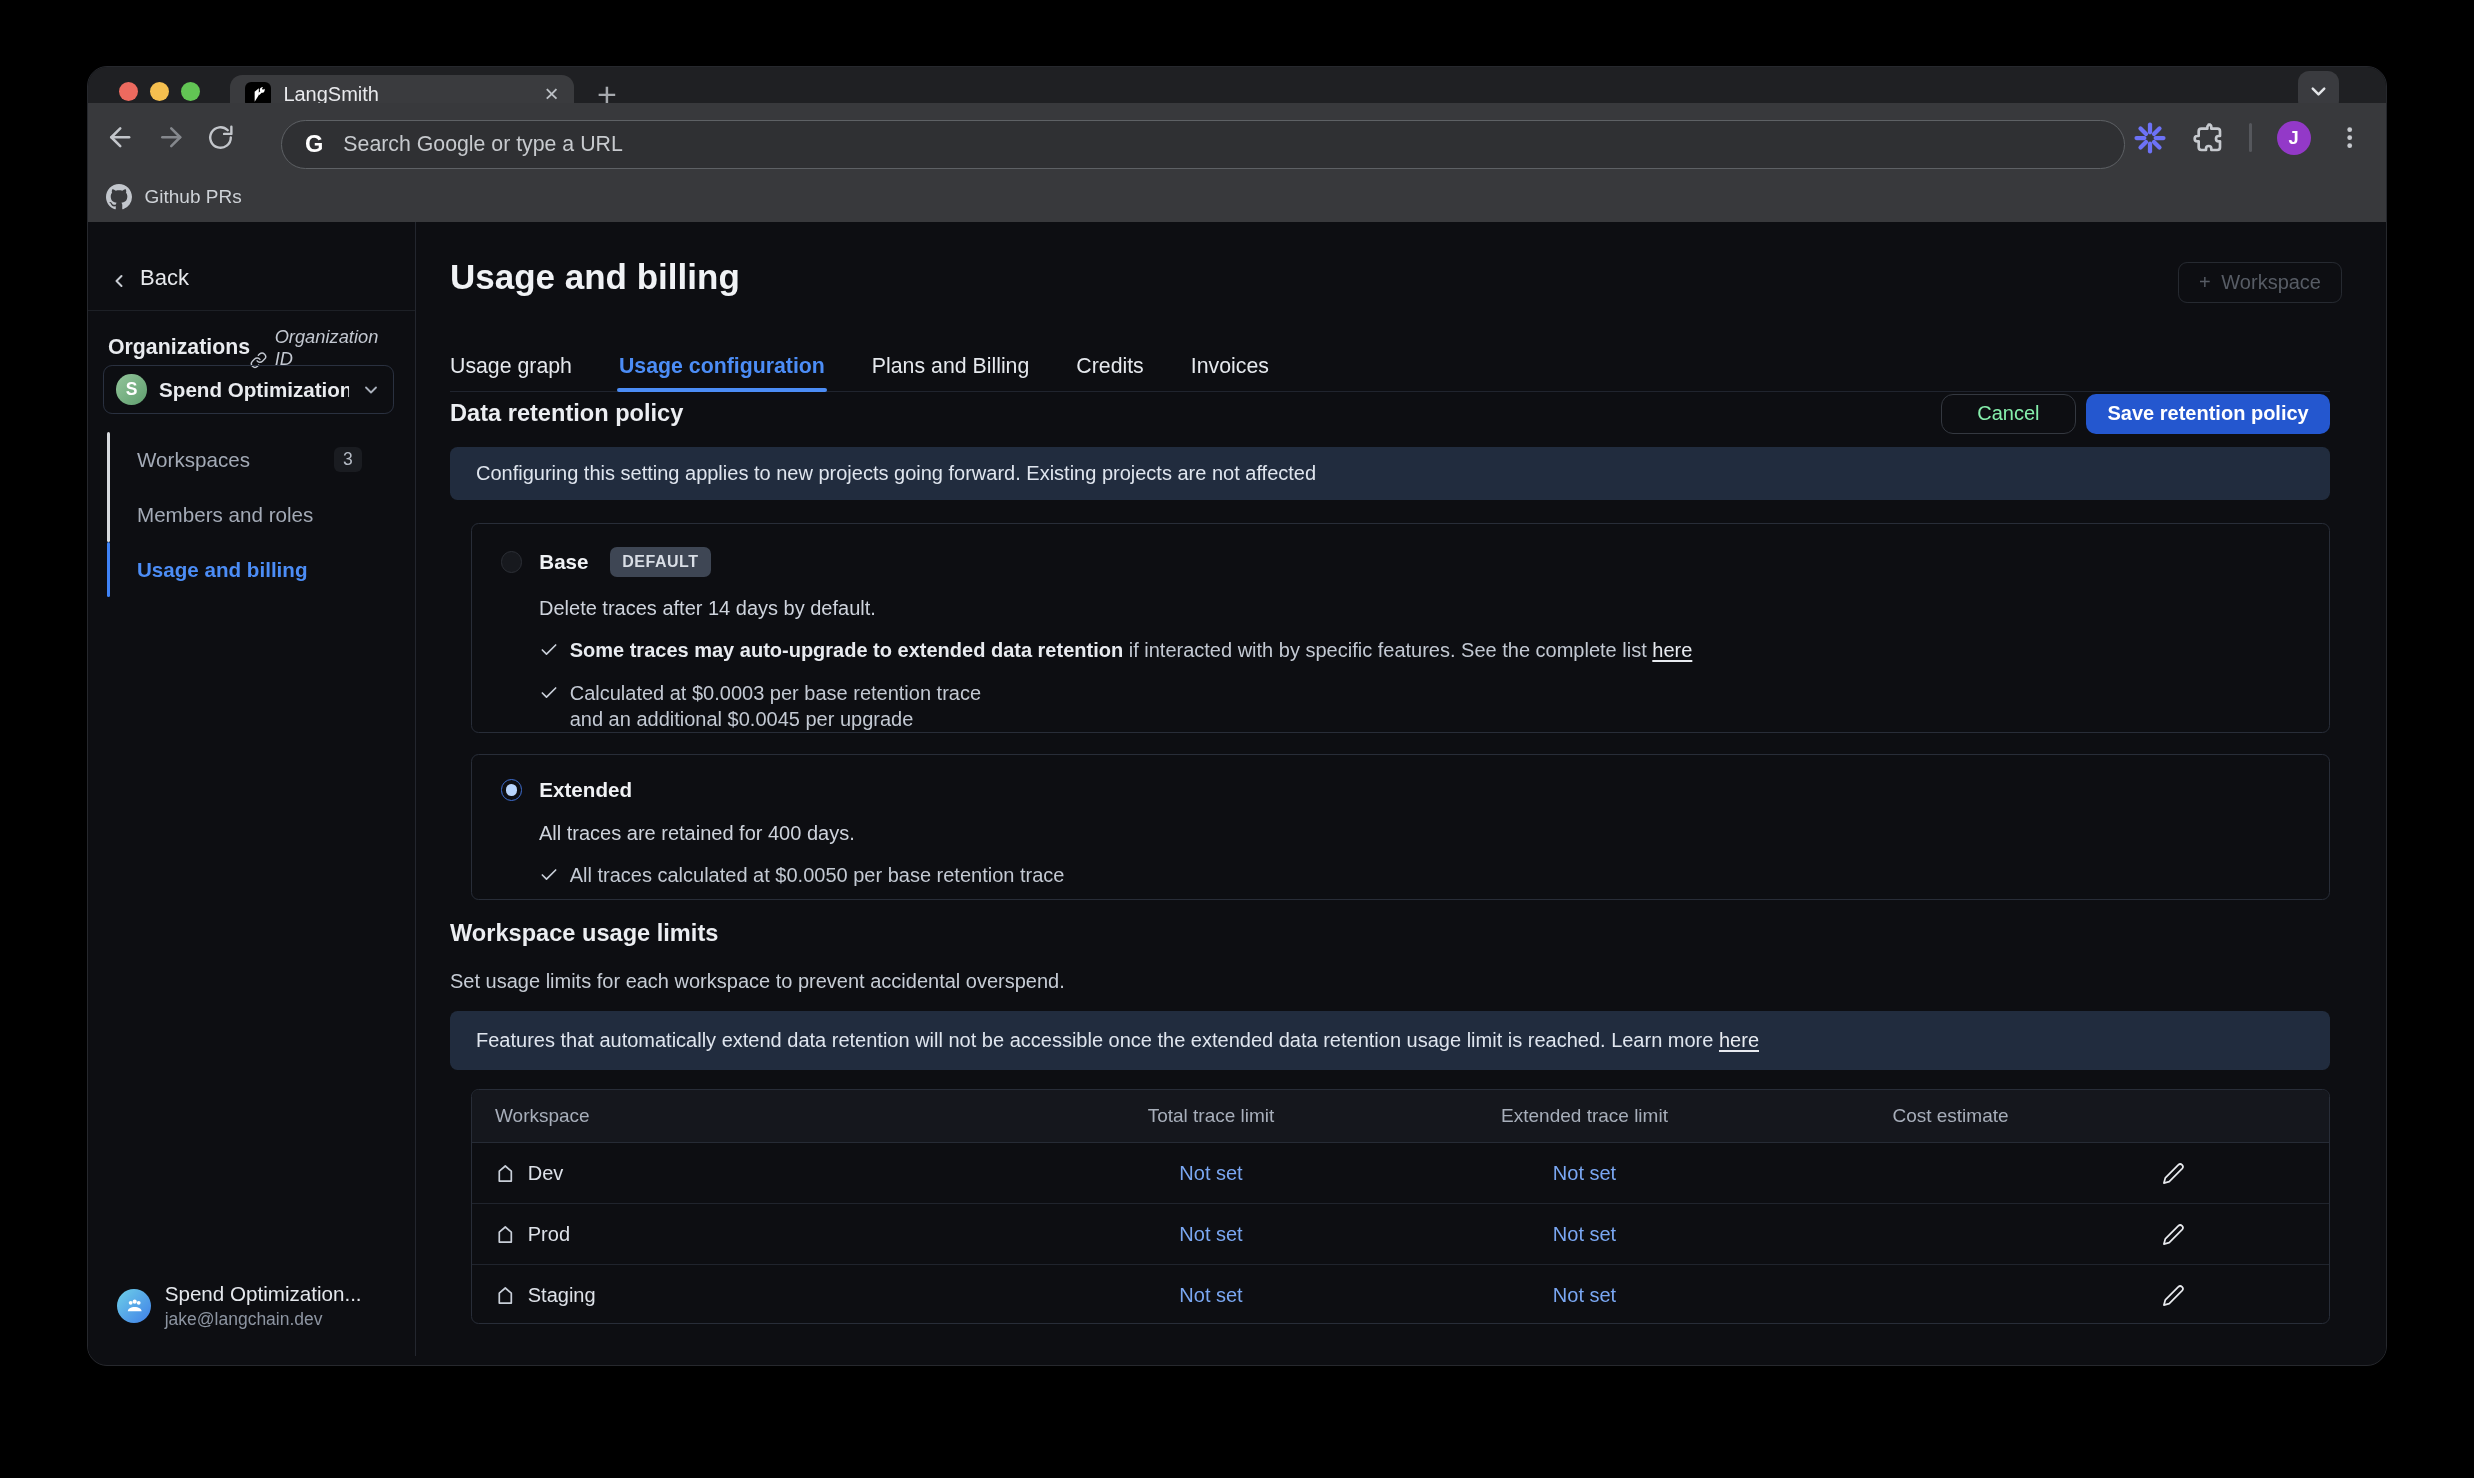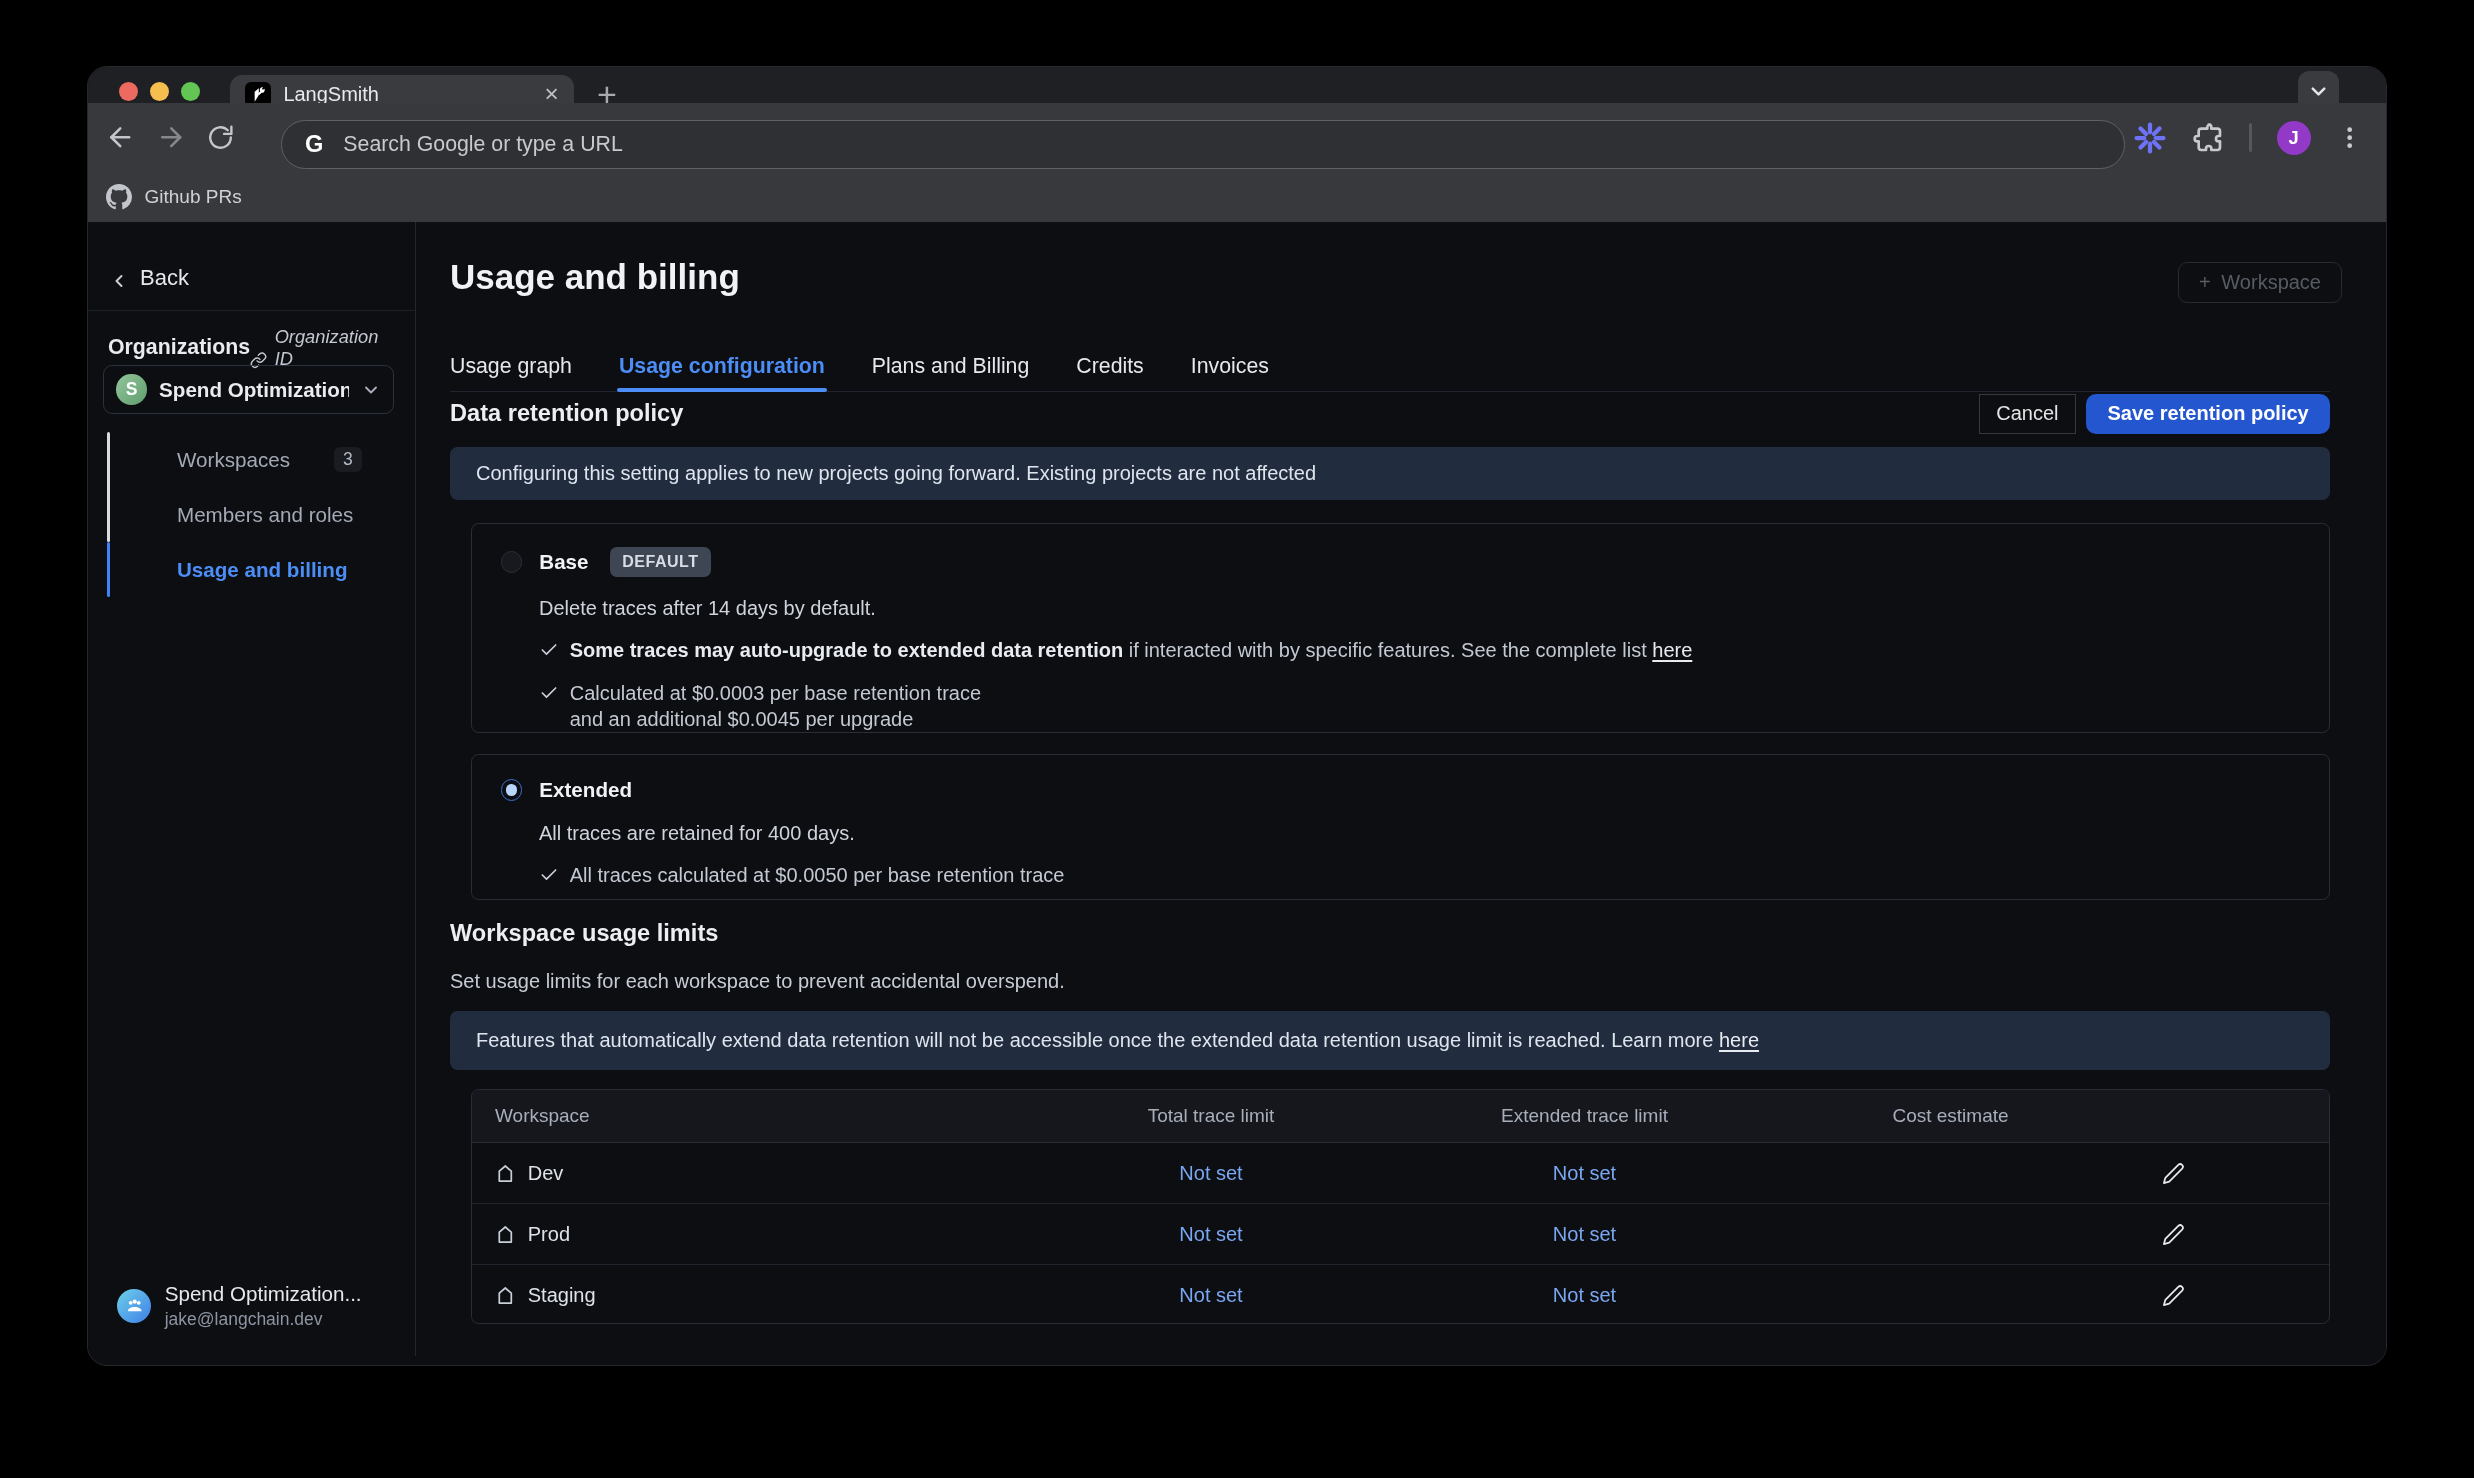--- a/index.html
+++ b/index.html
@@ -50,21 +50,21 @@
   .back-label{color:#e6e8ec;font-size:22px;font-weight:500;}
   .sb-divider{position:absolute;left:0;right:0;top:88px;border-top:0.8px solid #1d2026;}
   .org-header{position:absolute;left:20px;right:22px;top:111px;height:29px;display:flex;align-items:center;}
   .org-title{color:#e9ebef;font-size:21.3px;font-weight:600;}
   .org-id{margin-left:auto;display:flex;align-items:flex-end;gap:7.6px;color:#c3c8d1;font-size:18.3px;font-style:italic;}
   .org-selector{position:absolute;left:15.2px;top:143px;width:291px;height:49px;border:0.8px solid #2a3140;
     border-radius:9.1px;display:flex;align-items:center;padding:0 12.2px;gap:12.2px;}
   .org-avatar{width:30.5px;height:30.5px;border-radius:50%;background:linear-gradient(135deg,#93c59b,#5f9e6e);
     color:#fff;font-size:17.5px;font-weight:600;display:flex;align-items:center;justify-content:center;flex:none;}
   .org-name{color:#e9ebef;font-size:20.6px;font-weight:600;white-space:nowrap;overflow:hidden;flex:1;}
-  .sb-nav{position:absolute;left:19px;right:15.2px;top:210px;height:165px;padding-left:40px;}
+  .sb-nav{position:absolute;left:19px;right:15.2px;top:210px;height:165px;}
   .rail{position:absolute;left:0;top:0;width:3px;height:165px;background:transparent;}
   .rail .seg-light{position:absolute;left:0;top:0;width:3px;height:110px;background:#d7dade;border-radius:1.5px;}
   .rail .seg-blue{position:absolute;left:0;top:110px;width:3px;height:55px;background:#3f83f7;border-radius:1.5px;}
   .sb-item{position:relative;height:55px;display:flex;align-items:center;padding-left:30px;padding-right:38px;}
   .sb-item-label{color:#a3aab6;font-size:20.6px;}
   .sb-item.active .sb-item-label{color:#4c8df6;font-weight:600;}
   .sb-badge{margin-left:auto;min-width:28px;height:25px;background:#1a1c21;border-radius:6.1px;
     color:#b4bac4;font-size:17.5px;display:flex;align-items:center;justify-content:center;padding:0 6.1px;}
   .sb-user{position:absolute;left:29px;bottom:26px;display:flex;align-items:center;gap:13.7px;}
   .user-avatar{width:34px;height:34px;border-radius:50%;background:linear-gradient(135deg,#6ed0e8,#3f7fe8);
@@ -78,22 +78,22 @@
   .workspace-btn{position:absolute;right:44px;top:40px;height:41px;border:0.8px solid #262a31;border-radius:9.1px;
     color:#575c65;font-size:20px;display:flex;align-items:center;gap:10.7px;padding:0 20px;}
   .m-tabs{position:absolute;left:34px;right:56px;top:119px;height:51px;border-bottom:0.8px solid #20242e;
     display:flex;gap:47px;}
   .tab-item{position:relative;height:100%;display:flex;align-items:center;color:#e5e8ed;font-size:21.3px;font-weight:500;}
   .tab-item.active{color:#4c8df6;font-weight:600;}
   .tab-item.active::after{content:"";position:absolute;left:-2.3px;right:-2.3px;bottom:-0.8px;height:3.8px;background:#4c8df6;border-radius:2.3px;}
   .section-row{position:absolute;left:34px;right:56px;top:171px;height:41px;display:flex;align-items:center;gap:46px;}
   .section-heading{color:#eceef2;font-size:23.6px;font-weight:600;}
   .actions{margin-left:auto;display:flex;gap:10.7px;}
-  .btn-cancel{height:40px;padding:0 16px;border:0.8px solid #343840;border-radius:0;background:transparent;
-    color:#e5e5e5;font-size:20px;display:flex;align-items:center;}
+  .btn-cancel{height:40px;padding:0 35px;border:0.8px solid #343840;border-radius:12px;background:transparent;
+    color:#86efac;font-size:20px;display:flex;align-items:center;}
   .btn-save{height:40px;padding:0 21.3px;border-radius:10px;background:#2457cf;color:#fff;font-size:20px;
     font-weight:600;display:flex;align-items:center;}
   .banner{position:absolute;left:34px;right:56px;background:#212c3e;border-radius:7.6px;
     display:flex;align-items:center;padding:0 26px;color:#dfe5ee;font-size:20px;}
   .banner1{top:225px;height:53px;}
   .banner2{top:789px;height:59px;}
   .banner a,.inline-link{color:#e8ebf0;text-decoration:underline;text-underline-offset:3px;}
   .card{position:absolute;left:55px;right:56px;border:1.1px solid #282d38;border-radius:7.6px;padding:23px 30.5px 23px 29px;}
   .card-base{top:301px;height:210px;}
   .card-ext{top:532px;height:146px;}

